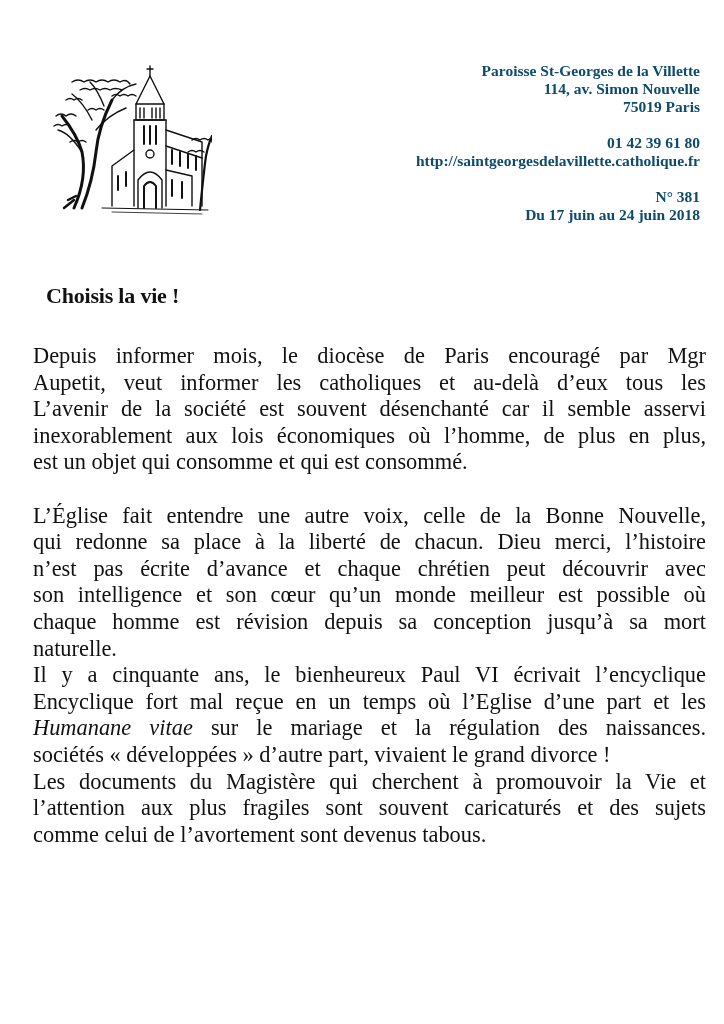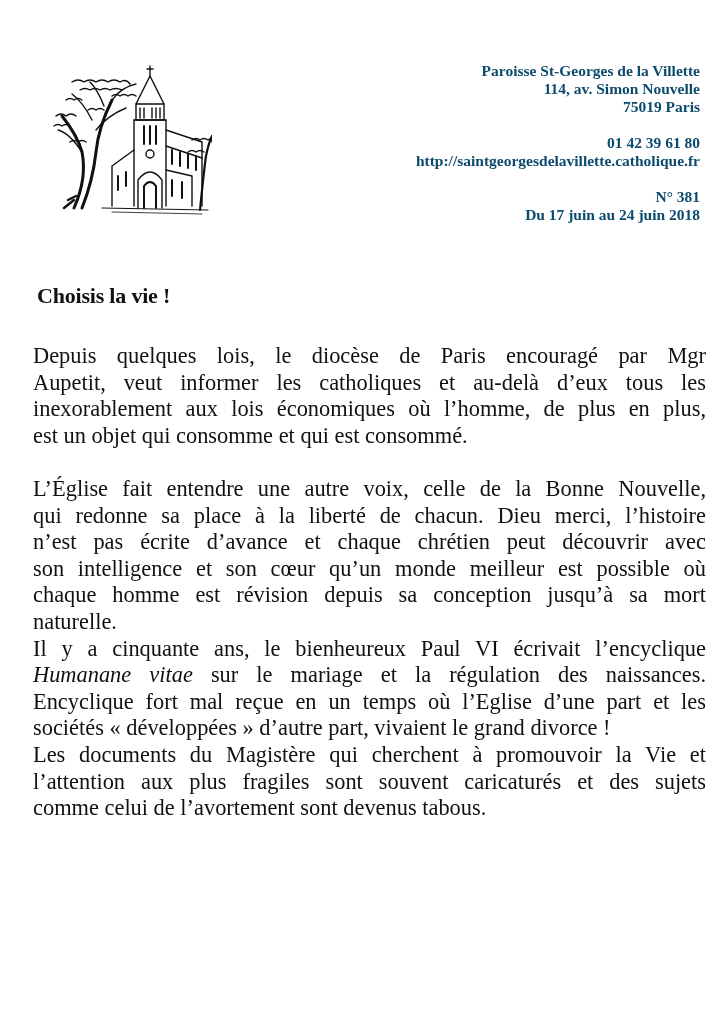--- a/index.html
+++ b/index.html
@@ -30,21 +30,21 @@
       font-weight: bold;
       font-size: 15.5px;
       line-height: 18px;
       color: #0c4a6e;
     }
     .header-block .gap { height: 18px; }
     .header-block div { white-space: nowrap; }
 
     .title {
       position: absolute;
-      left: 37px;
+      left: 46px;
       top: 283px;
       font-size: 22px;
       font-weight: bold;
       letter-spacing: -0.2px;
       margin: 0;
     }
     .body-text {
       position: absolute;
       left: 33px;
       top: 343px;
@@ -132,44 +132,45 @@
   <div class="gap"></div>
   <div>N° 381</div>
   <div>Du 17 juin au 24 juin 2018</div>
 </div>
 
 <h1 class="title">Choisis la vie !</h1>
 
 <div class="body-text">
 
   <p class="para">
-    <span class="line">Depuis quelques lois, le diocèse de Paris encouragé par Mgr</span>
+    <span class="line">Depuis informer mois, le diocèse de Paris encouragé par Mgr</span>
     <span class="line">Aupetit, veut informer les catholiques et au-delà d’eux tous les</span>
   </p>
 
   <p class="para">
+    <span class="line">L’avenir de la société est souvent désenchanté car il semble asservi</span>
     <span class="line">inexorablement aux lois économiques où l’homme, de plus en plus,</span>
     <span class="line last">est un objet qui consomme et qui est consommé.</span>
   </p>
 
   <div class="para-gap"></div>
 
   <p class="para">
     <span class="line">L’Église fait entendre une autre voix, celle de la Bonne Nouvelle,</span>
     <span class="line">qui redonne sa place à la liberté de chacun. Dieu merci, l’histoire</span>
     <span class="line">n’est pas écrite d’avance et  chaque chrétien peut découvrir avec</span>
     <span class="line">son intelligence et son cœur qu’un monde meilleur est possible où</span>
     <span class="line">chaque homme est révision depuis sa conception jusqu’à sa mort</span>
     <span class="line last">naturelle.</span>
   </p>
 
   <p class="para">
     <span class="line">Il y a cinquante ans, le bienheureux Paul VI  écrivait l’encyclique</span>
+    <span class="line">Encyclique fort mal reçue en un temps où l’Eglise d’une part et les</span>
     <span class="line wrap"><em>Humanane vitae</em> <span>sur le mariage et la régulation des naissances.</span></span>
-    <span class="line">Encyclique fort mal reçue en un temps où l’Eglise d’une part et les</span>
     <span class="line last">sociétés « développées » d’autre part, vivaient le grand divorce !</span>
   </p>
 
   <p class="para">
     <span class="line">Les documents du Magistère qui cherchent à promouvoir la Vie et</span>
     <span class="line">l’attention aux plus fragiles sont souvent caricaturés et des sujets</span>
     <span class="line last">comme celui de l’avortement sont devenus tabous.</span>
   </p>
 </div>
 

